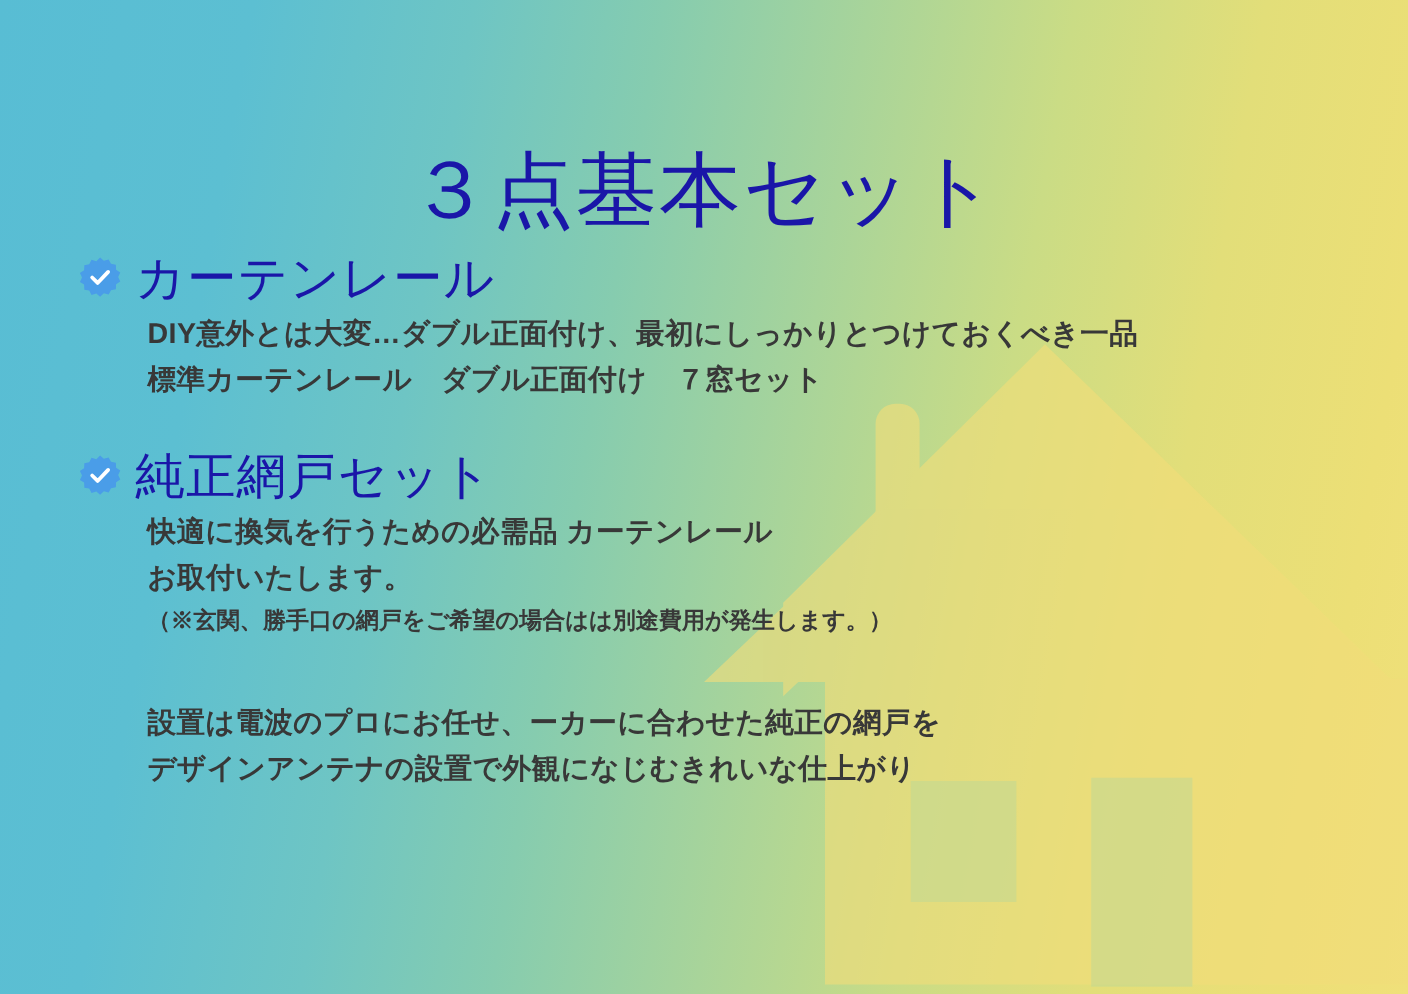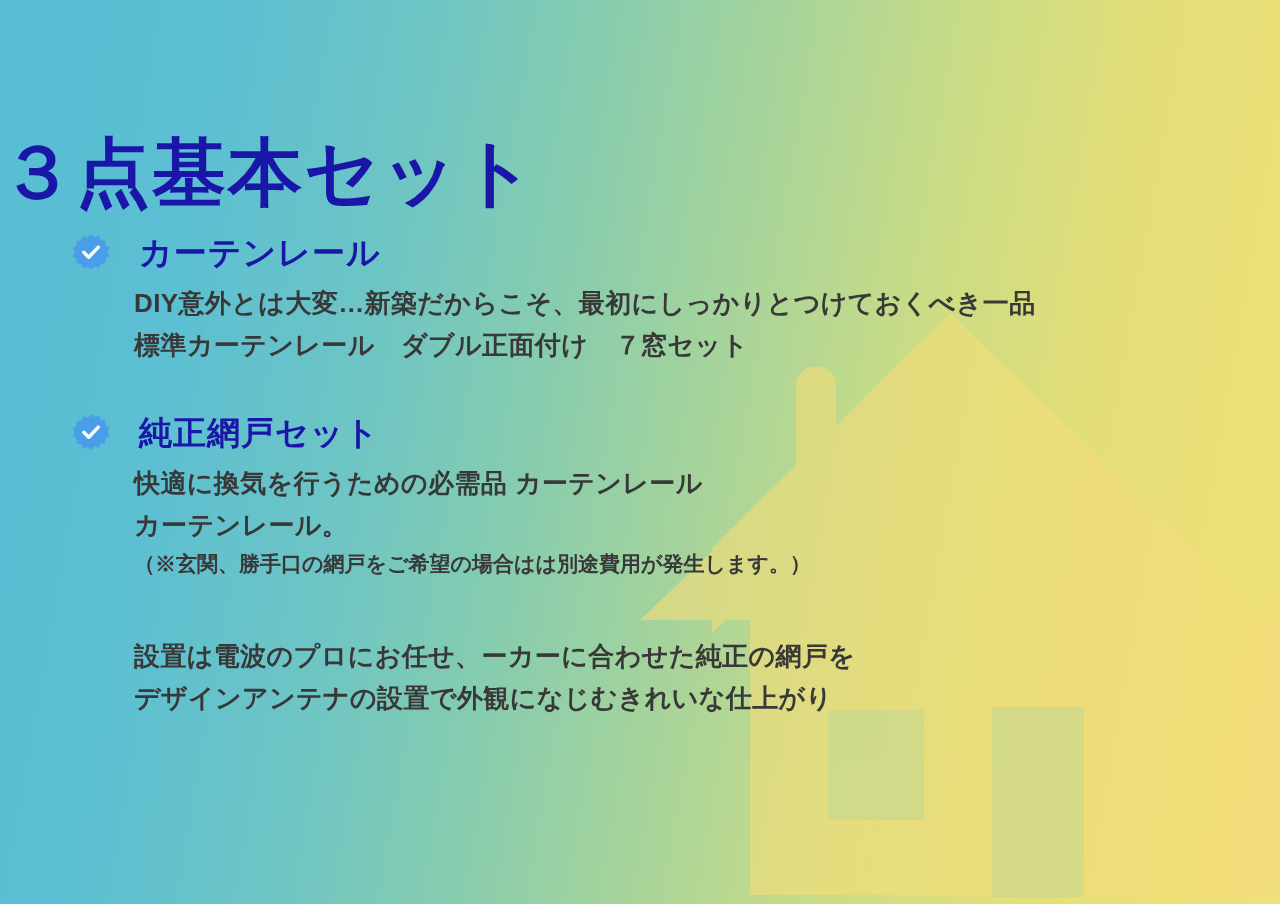--- a/index.html
+++ b/index.html
@@ -48,23 +48,24 @@
     top: 0;
     width: 1280px;
     height: 904px;
   }
 
   #poster-title {
     position: absolute;
     top: 86px;
     left: 0;
     width: 1280px;
+    text-align: center;
     font-size: 74px;
     line-height: 1.0;
-    font-weight: 700;
+    font-weight: 400;
     letter-spacing: 2px;
     color: #1a16a8;
     white-space: nowrap;
   }
 
   .feature {
     position: absolute;
     left: 72px;
     width: 1180px;
   }
@@ -81,27 +82,26 @@
   }
 
   .badge-icon {
     flex: 0 0 auto;
     width: 38px;
     height: 38px;
     display: block;
   }
 
   .feature-title {
-    font-size: 33px;
-    font-weight: 700;
+    font-size: 45px;
+    font-weight: 400;
     letter-spacing: 1px;
     color: #1a16a8;
     line-height: 1;
     white-space: nowrap;
-    margin-left: 16px;
   }
 
   .feature-lines {
     margin-left: 62px;
     margin-top: 4px;
   }
 
   .feature-line {
     font-size: 26px;
     line-height: 42px;
@@ -151,36 +151,36 @@
 
     <section class="feature" id="feature-0">
       <div class="feature-head">
         <svg class="badge-icon" viewBox="0 0 40 40" xmlns="http://www.w3.org/2000/svg" aria-hidden="true">
           <path fill="#4a9de8" d="M20 1.2l3.6 3.1 4.6-1.3 2.2 4.2 4.7 0.9 0.2 4.8 4 2.6-2 4.3 2 4.3-4 2.6-0.2 4.8-4.7 0.9-2.2 4.2-4.6-1.3L20 38.8l-3.6-3.1-4.6 1.3-2.2-4.2-4.7-0.9-0.2-4.8-4-2.6 2-4.3-2-4.3 4-2.6 0.2-4.8 4.7-0.9 2.2-4.2 4.6 1.3z"></path>
           <path fill="none" stroke="#ffffff" stroke-width="3.6" stroke-linecap="round" stroke-linejoin="round" d="M12.4 20.3l5.2 5.2 10.1-10.6"></path>
         </svg>
         <span class="feature-title">カーテンレール</span>
       </div>
       <div class="feature-lines">
-        <div class="feature-line">DIY意外とは大変…新築だからこそ、最初にしっかりとつけておくべき一品</div>
+        <div class="feature-line">DIY意外とは大変…ダブル正面付け、最初にしっかりとつけておくべき一品</div>
         <div class="feature-line">標準カーテンレール　ダブル正面付け　７窓セット</div>
       </div>
     </section>
 
     <section class="feature" id="feature-1">
       <div class="feature-head">
         <svg class="badge-icon" viewBox="0 0 40 40" xmlns="http://www.w3.org/2000/svg" aria-hidden="true">
           <path fill="#4a9de8" d="M20 1.2l3.6 3.1 4.6-1.3 2.2 4.2 4.7 0.9 0.2 4.8 4 2.6-2 4.3 2 4.3-4 2.6-0.2 4.8-4.7 0.9-2.2 4.2-4.6-1.3L20 38.8l-3.6-3.1-4.6 1.3-2.2-4.2-4.7-0.9-0.2-4.8-4-2.6 2-4.3-2-4.3 4-2.6 0.2-4.8 4.7-0.9 2.2-4.2 4.6 1.3z"></path>
           <path fill="none" stroke="#ffffff" stroke-width="3.6" stroke-linecap="round" stroke-linejoin="round" d="M12.4 20.3l5.2 5.2 10.1-10.6"></path>
         </svg>
         <span class="feature-title">純正網戸セット</span>
       </div>
       <div class="feature-lines">
         <div class="feature-line">快適に換気を行うための必需品 カーテンレール</div>
-        <div class="feature-line">カーテンレール。</div>
+        <div class="feature-line">お取付いたします。</div>
         <div class="feature-line note">（※玄関、勝手口の網戸をご希望の場合はは別途費用が発生します。）</div>
       </div>
     </section>
 
     <section class="feature" id="feature-2">
       <div class="feature-lines">
         <div class="feature-line">設置は電波のプロにお任せ、ーカーに合わせた純正の網戸を</div>
         <div class="feature-line">デザインアンテナの設置で外観になじむきれいな仕上がり</div>
       </div>
     </section>

